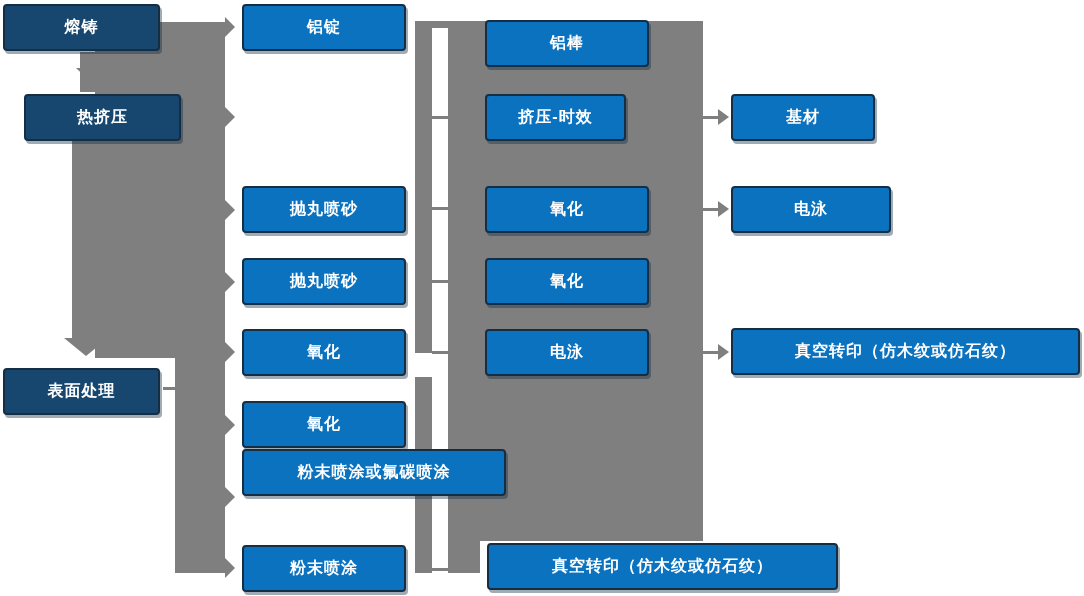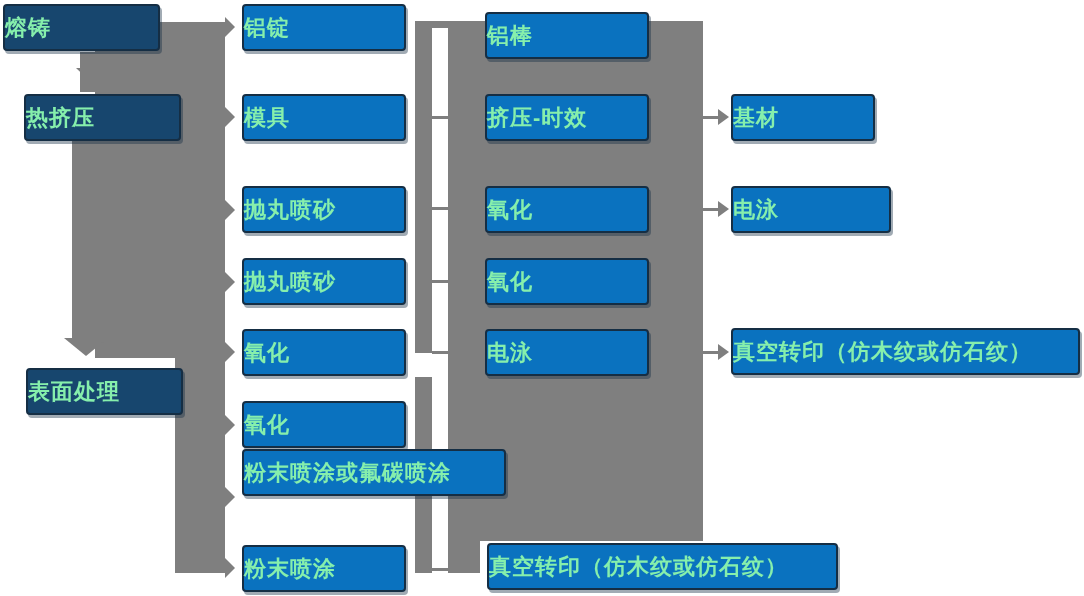--- a/index.html
+++ b/index.html
@@ -5,22 +5,22 @@
   html,body{margin:0;padding:0;background:#fff;}
   #stage{position:relative;width:1084px;height:596px;background:#ffffff;overflow:hidden;
          font-family:"Liberation Sans","DejaVu Sans",sans-serif;}
   .gray{position:absolute;background:#7f7f7f;z-index:1;}
   .tri{position:absolute;width:0;height:0;background:none;z-index:1;}
   
   .ar{border-top:10px solid transparent;border-bottom:10px solid transparent;border-left:10px solid #7f7f7f;}
   
   .ar2{border-top:8px solid transparent;border-bottom:8px solid transparent;border-left:11px solid #7f7f7f;}
   .box{position:absolute;height:47px;z-index:2;box-sizing:border-box;
-       display:flex;align-items:center;justify-content:flex-start;
-       color:#86efac;font-size:22px;font-weight:bold;letter-spacing:1px;white-space:nowrap;
+       display:flex;align-items:center;justify-content:center;
+       color:#ffffff;font-size:16px;font-weight:bold;letter-spacing:1px;white-space:nowrap;
        border:2px solid #152e44;border-radius:4px;
        box-shadow:2px 3px 0 rgba(21,46,68,0.40);}
   .c1{background:#17466e;}
   .c2{background:#0a72bf;}
 </style>
 </head>
 <body>
 
 <div id="stage">
 
@@ -58,53 +58,50 @@
   <div class="tri ar2" style="left:718px;top:201px;"></div>
   <div class="gray" style="left:703px;top:351px;width:16px;height:3px;"></div>
   <div class="tri ar2" style="left:718px;top:344px;"></div>
 
   <div class="box c1" style="left:3px;top:4px;width:157px;">
       <span>熔铸</span>
     </div>
   <div class="box c1" style="left:3px;top:94px;width:157px;margin-left:21px;">
       <span>热挤压</span>
     </div>
-  <div class="box c1" style="left:3px;top:368px;width:157px;margin-left:23px;">
+  <div class="box c1" style="left:3px;top:368px;width:157px;">
       <span>表面处理</span>
     </div>
 
   <div class="box c2" style="left:242px;top:4px;width:164px;">
       <span>铝锭</span>
-    </div>
-  <div class="box c2" style="left:242px;top:94px;width:164px;">
-      <span>模具</span>
     </div>
   <div class="box c2" style="left:242px;top:186px;width:164px;">
       <span>抛丸喷砂</span>
     </div>
   <div class="box c2" style="left:242px;top:258px;width:164px;">
       <span>抛丸喷砂</span>
     </div>
   <div class="box c2" style="left:242px;top:329px;width:164px;">
       <span>氧化</span>
     </div>
   <div class="box c2" style="left:242px;top:401px;width:164px;">
       <span>氧化</span>
     </div>
   <div class="box c2" style="left:242px;top:449px;width:264px;">
       <span>粉末喷涂或氟碳喷涂</span>
     </div>
   <div class="box c2" style="left:242px;top:545px;width:164px;">
       <span>粉末喷涂</span>
     </div>
 
-  <div class="box c2" style="left:485px;top:12px;width:164px;">
+  <div class="box c2" style="left:485px;top:20px;width:164px;">
       <span>铝棒</span>
     </div>
-  <div class="box c2" style="left:485px;top:94px;width:164px;">
+  <div class="box c2" style="left:485px;top:94px;width:141px;">
       <span>挤压-时效</span>
     </div>
   <div class="box c2" style="left:485px;top:186px;width:164px;">
       <span>氧化</span>
     </div>
   <div class="box c2" style="left:485px;top:258px;width:164px;">
       <span>氧化</span>
     </div>
   <div class="box c2" style="left:485px;top:329px;width:164px;">
       <span>电泳</span>

